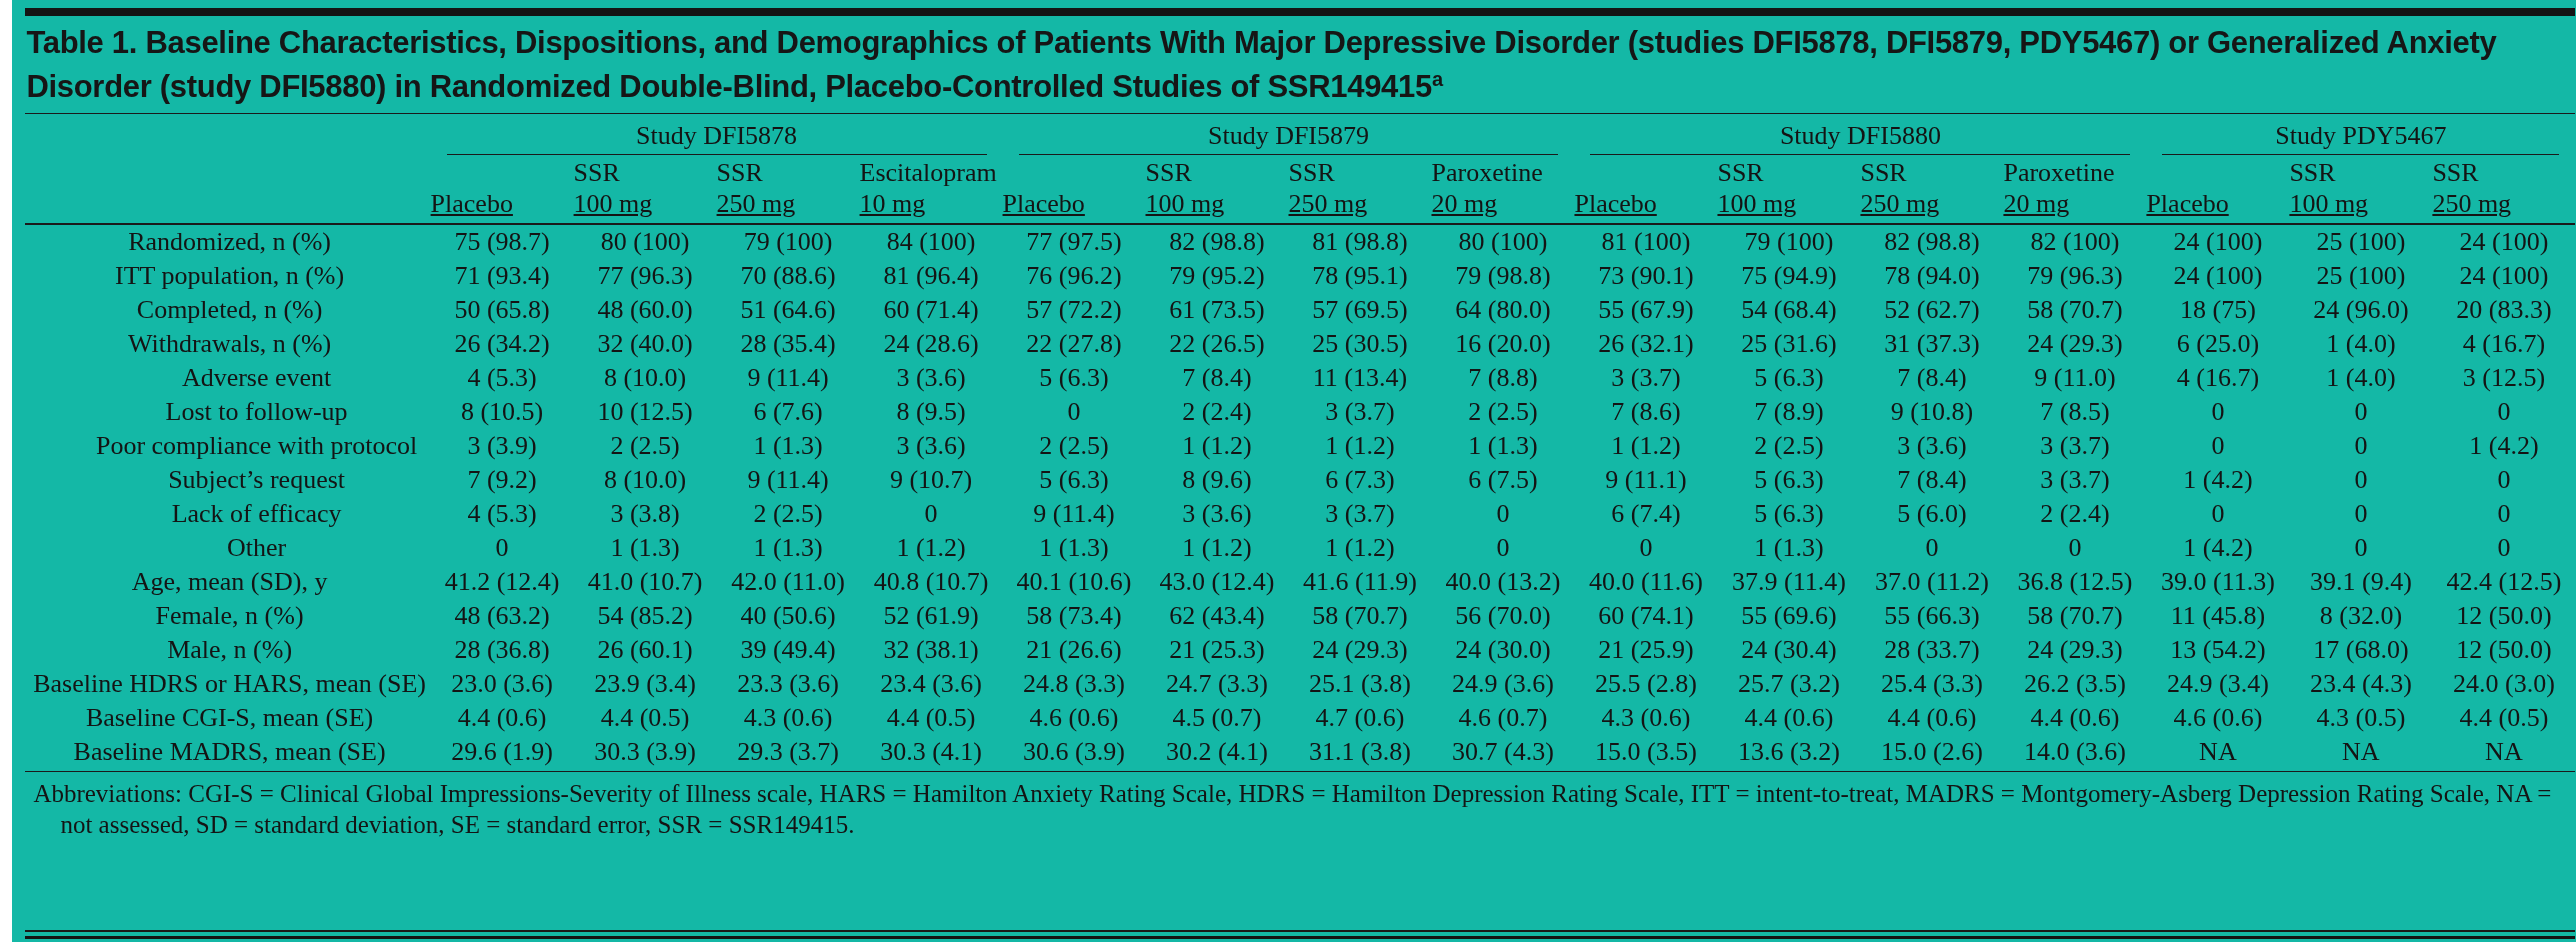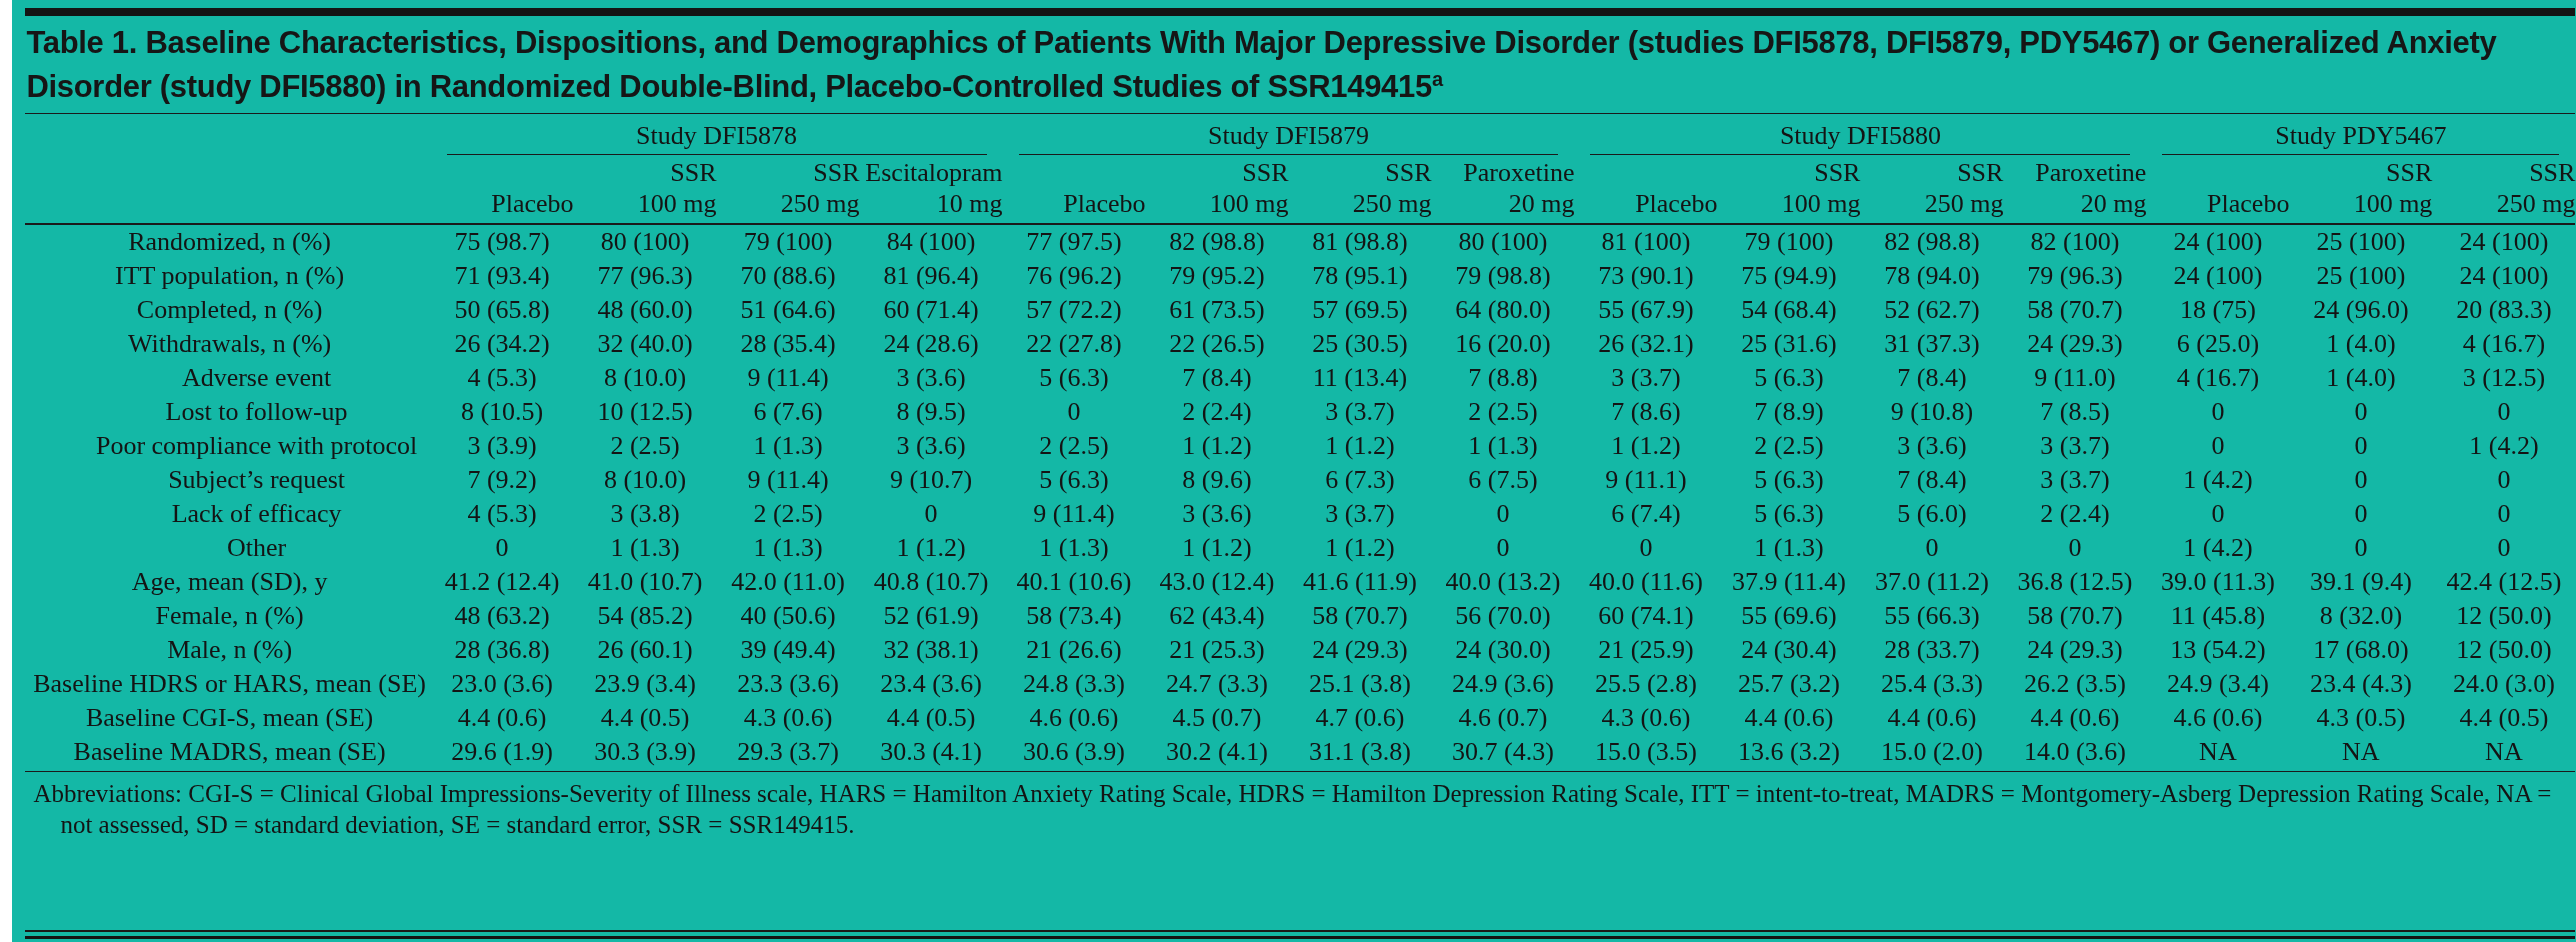--- a/index.html
+++ b/index.html
@@ -22,23 +22,23 @@
     width:100%;border-collapse:collapse;table-layout:fixed;
     font-size:26px;color:#141414;
   }
   thead th{font-weight:normal;padding:0;vertical-align:bottom;}
   .grp{
     border-bottom:1.8px solid #1a1a1a;
     margin:0 16px;padding:5.4px 0 2.7px 0;
     white-space:nowrap;line-height:32px;
   }
   th.colhead{border-bottom:2.7px solid #1a1a1a;}
-  .ch1,.ch2{text-align:right;line-height:31px;white-space:nowrap;}
+  .ch1,.ch2{text-align:left;line-height:31px;white-space:nowrap;}
   .ch1{padding-top:1.8px;min-height:31px;}
-  .ch2{padding-bottom:3.6px;}
+  .ch2{padding-bottom:3.6px;text-decoration:underline;}
   tbody td{
     vertical-align:top;text-align:center;line-height:34px;padding:0;
     white-space:nowrap;
   }
   tbody tr:last-child td{border-bottom:1.8px solid #1a1a1a;padding-bottom:1.8px;}
   td.lbl{text-align:center;white-space:normal;}
   td.lbl0{padding-left:45px;text-indent:-41px;}
   td.lbl1{padding-left:99px;text-indent:-41px;}
   .footnotes{padding:6.3px 1.8px 5.4px 1.8px;font-size:25px;line-height:31px;color:#141414;}
   .fn{margin:0;}
@@ -430,21 +430,21 @@
           <td>29.6 (1.9)</td>
           <td>30.3 (3.9)</td>
           <td>29.3 (3.7)</td>
           <td>30.3 (4.1)</td>
           <td>30.6 (3.9)</td>
           <td>30.2 (4.1)</td>
           <td>31.1 (3.8)</td>
           <td>30.7 (4.3)</td>
           <td>15.0 (3.5)</td>
           <td>13.6 (3.2)</td>
-          <td>15.0 (2.0)</td>
+          <td>15.0 (2.6)</td>
           <td>14.0 (3.6)</td>
           <td>NA</td>
           <td>NA</td>
           <td>NA</td>
         </tr>
       </tbody>
   </table>
 
   <div class="footnotes">
     <p class="fn fn2">Abbreviations: CGI-S = Clinical Global Impressions-Severity of Illness scale, HARS = Hamilton Anxiety Rating Scale, HDRS = Hamilton Depression Rating Scale, ITT = intent-to-treat, MADRS = Montgomery-Asberg Depression Rating Scale, NA = not assessed, SD = standard deviation, SE = standard error, SSR = SSR149415.</p>

